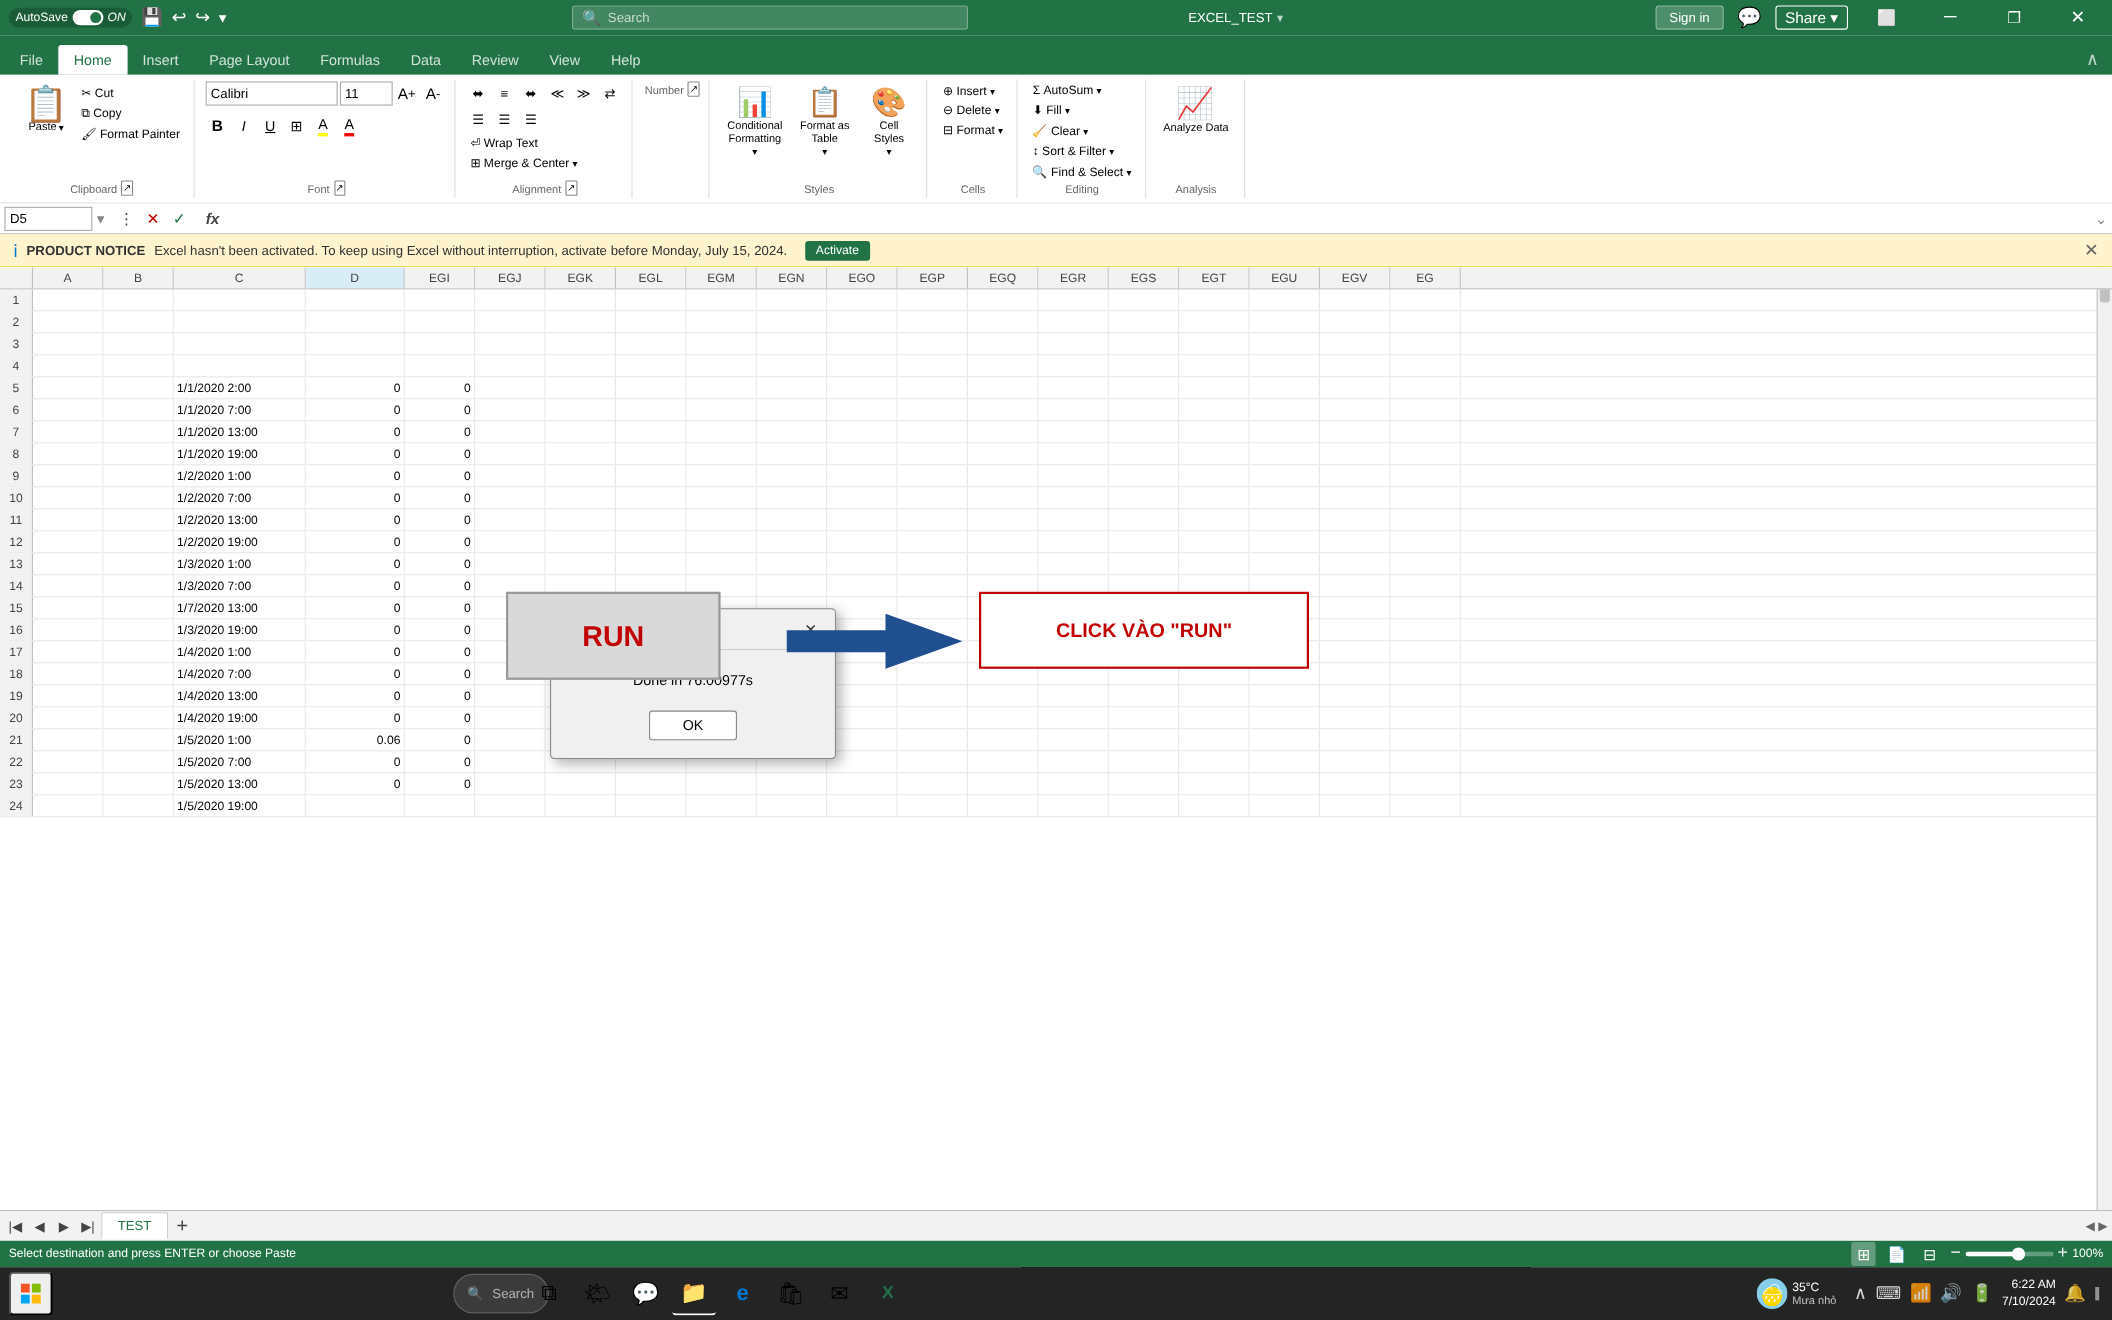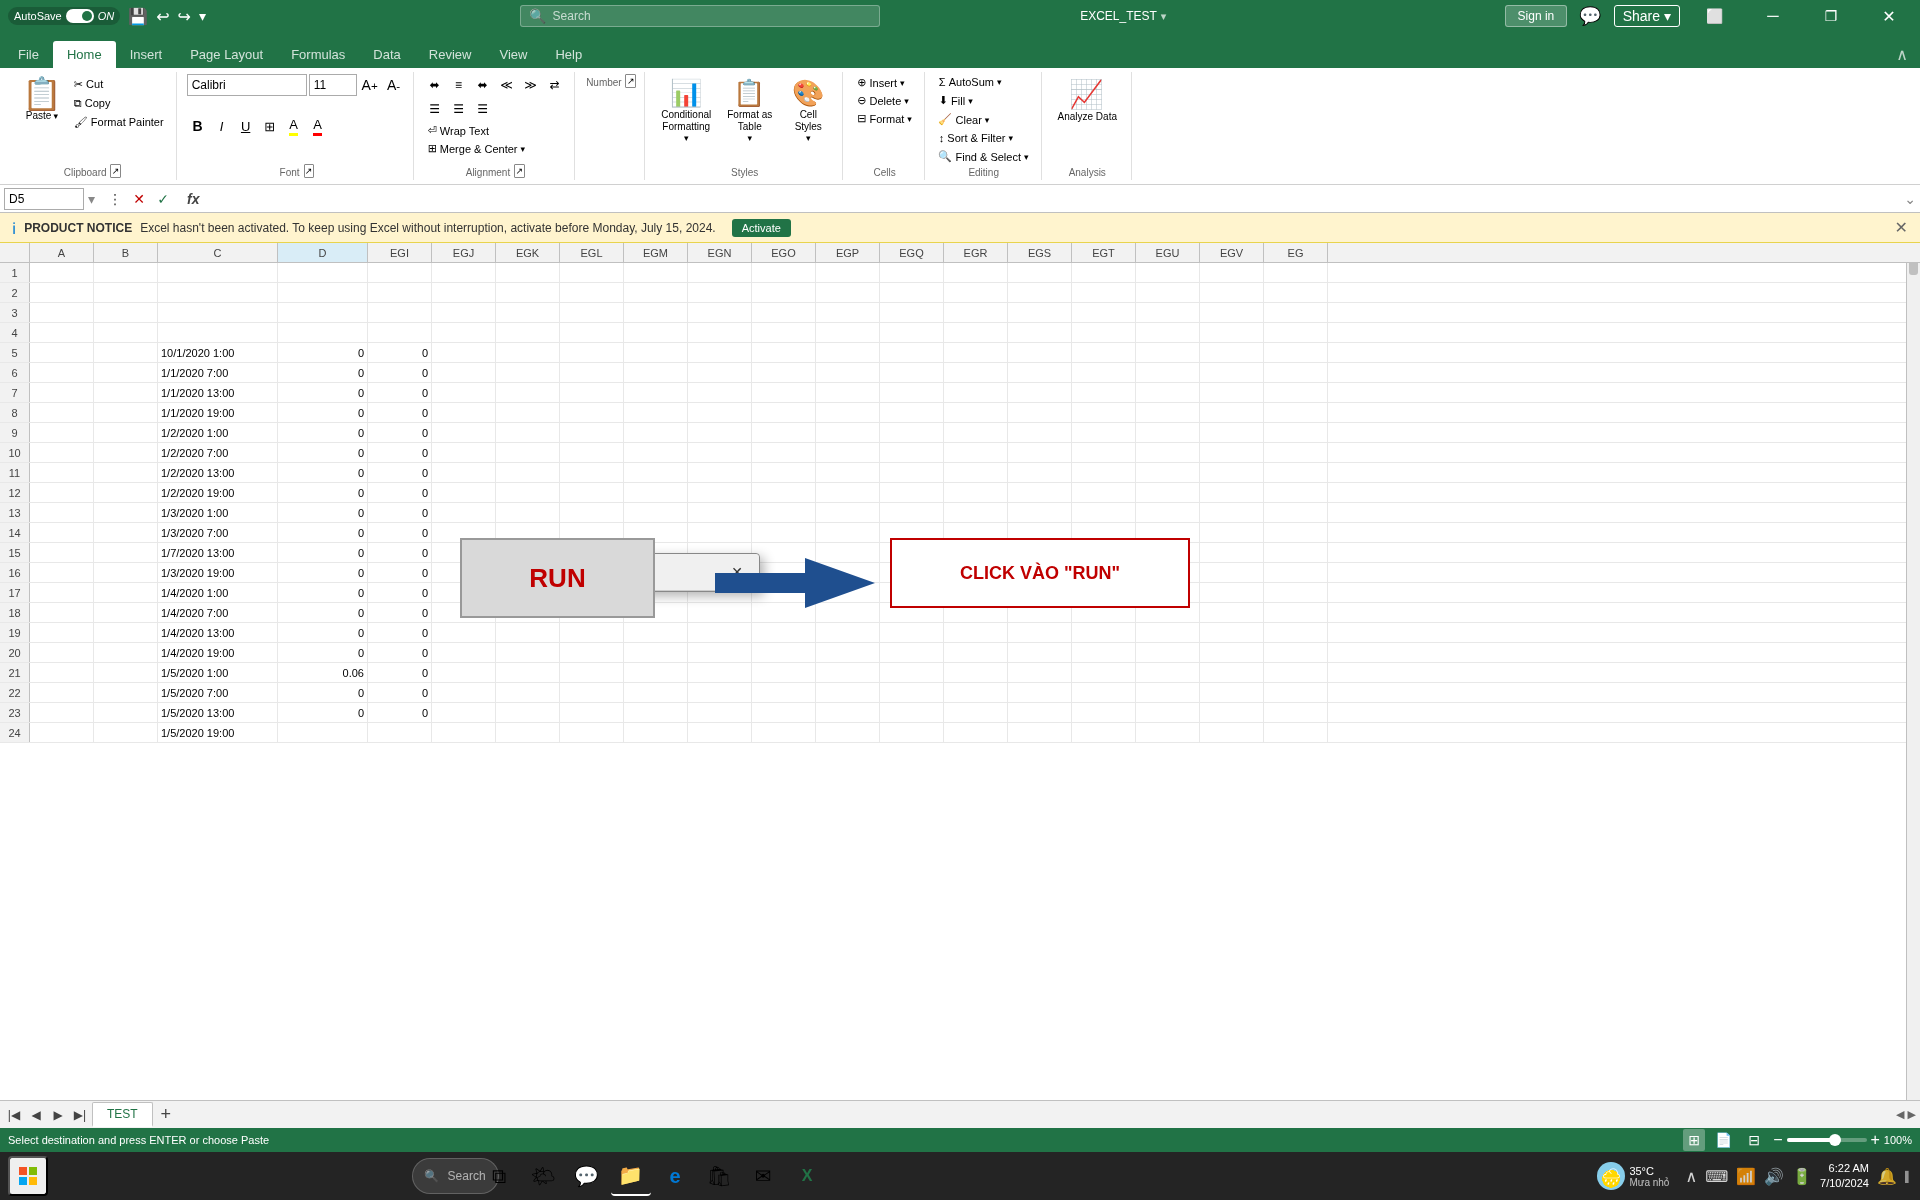--- a/index.html
+++ b/index.html
@@ -44,21 +44,21 @@
     #ribbon-content { display: flex; align-items: stretch; padding: 4px 8px; gap: 2px; min-height: 88px; background: white; }
     .ribbon-group { display: flex; flex-direction: column; align-items: center; border-right: 1px solid #e0e0e0; padding: 2px 8px; min-width: fit-content; }
     .ribbon-group-inner { display: flex; align-items: flex-start; gap: 2px; flex: 1; }
     .ribbon-group-label { font-size: 10px; color: #666; margin-top: 2px; text-align: center; width: 100%; }
     .ribbon-group-label-row { display: flex; align-items: center; justify-content: center; gap: 2px; }
 
     .r-btn-large { display: flex; flex-direction: column; align-items: center; justify-content: center; padding: 4px 6px; cursor: pointer; border-radius: 3px; min-width: 44px; }
 
     .r-btn-small { display: flex; align-items: center; padding: 2px 4px; cursor: pointer; border-radius: 2px; font-size: 11px; }
 
-    .font-selector { display: flex; flex-direction: column; gap: 19px; }
+    .font-selector { display: flex; flex-direction: column; gap: 7px; }
     .font-name-box { width: 120px; height: 22px; border: 1px solid #ababab; display: flex; align-items: center; padding: 0 4px; font-size: 12px; cursor: pointer; }
     .font-size-box { width: 48px; height: 22px; border: 1px solid #ababab; display: flex; align-items: center; padding: 0 4px; font-size: 12px; cursor: pointer; }
     .font-style-row { display: flex; gap: 2px; }
     .fs-btn { width: 22px; height: 22px; border: 1px solid transparent; display: flex; align-items: center; justify-content: center; cursor: pointer; font-size: 13px; border-radius: 2px; }
 
     .align-group { display: flex; flex-direction: column; gap: 2px; }
     .align-row { display: flex; gap: 2px; }
     .al-btn { width: 22px; height: 22px; border: 1px solid transparent; display: flex; align-items: center; justify-content: center; cursor: pointer; font-size: 12px; border-radius: 2px; }
     .wrap-btn { display: flex; align-items: center; gap: 3px; padding: 2px 4px; cursor: pointer; border-radius: 2px; font-size: 11px; white-space: nowrap; }
     .merge-btn { display: flex; align-items: center; gap: 3px; padding: 2px 4px; cursor: pointer; border-radius: 2px; font-size: 11px; white-space: nowrap; }
@@ -725,21 +725,21 @@
           <div class="cell"></div>
           <div class="cell"></div>
           <div class="cell"></div>
           <div class="cell"></div>
           <div class="cell"></div>
         </div>
         <div class="grid-row">
           <div class="row-num">5</div>
           <div class="cell" style="min-width: 64px; max-width: 64px;"></div>
           <div class="cell" style="min-width: 64px; max-width: 64px;"></div>
-          <div class="cell cell-c">10/1/2020 1:00</div>
+          <div class="cell cell-c">1/1/2020 2:00</div>
           <div class="cell cell-d cell-right">0</div>
           <div class="cell cell-right">0</div>
           <div class="cell"></div>
           <div class="cell"></div>
           <div class="cell"></div>
           <div class="cell"></div>
           <div class="cell"></div>
           <div class="cell"></div>
           <div class="cell"></div>
           <div class="cell"></div>
@@ -1181,20 +1181,24 @@
     </div>
 
     <div id="click-vao-box">
       <span>CLICK VÀO "RUN"</span>
     </div>
 
     <div id="dialog">
       <div id="dialog-titlebar">
         <span id="dialog-title">Microsoft Excel</span>
         <span id="dialog-close">✕</span>
+      </div>
+      <div id="dialog-body">
+        <div id="dialog-message">Done in 76.00977s</div>
+        <button id="dialog-ok-btn">OK</button>
       </div>
     </div>
 
     <div style="position:absolute; right:0; top:0; bottom:0; width:14px; background:#f0f0f0; border-left:1px solid #c0c0c0;">
       <div style="height:30px; background:#c0c0c0; border-radius:3px; margin:2px; cursor:pointer;"></div>
     </div>
   </div>
 
   <div id="tab-bar">
     <span class="tab-nav-btn">|◀</span>

